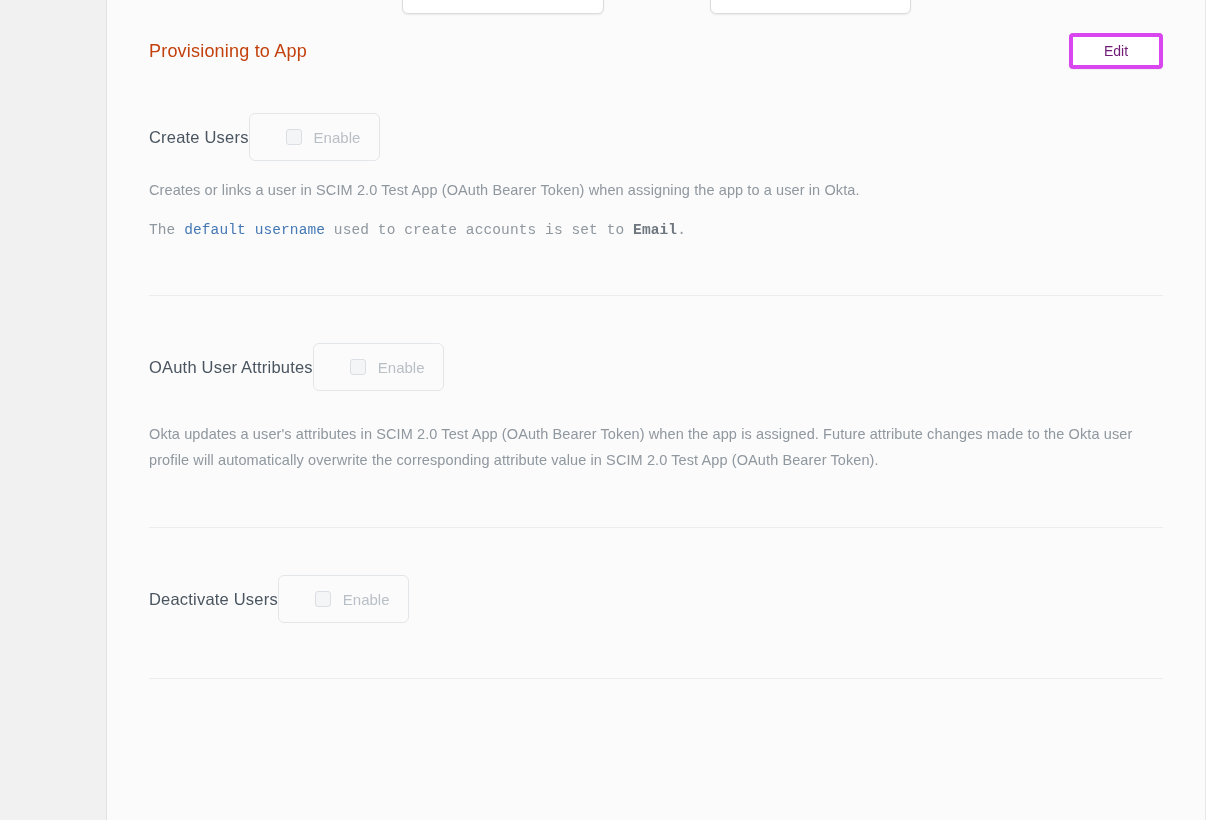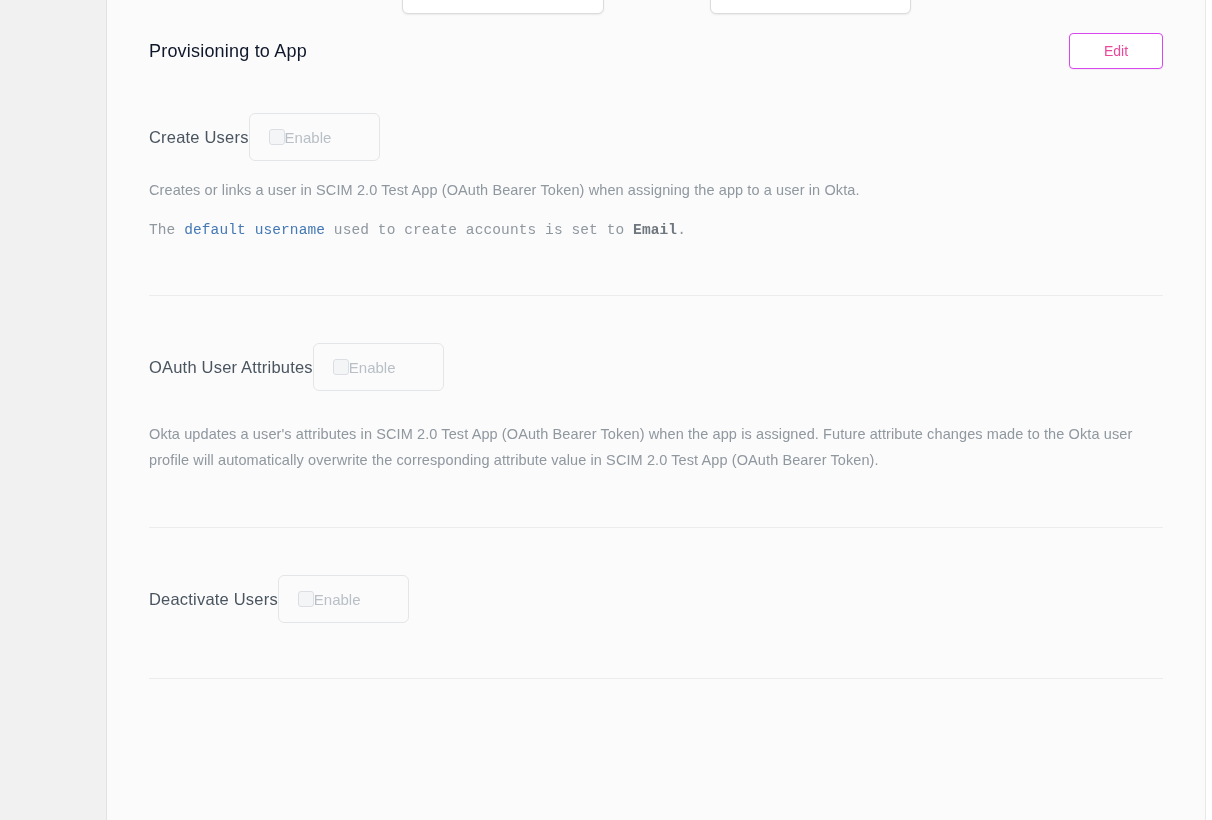--- a/index.html
+++ b/index.html
@@ -31,43 +31,43 @@
     box-shadow: 0 1px 2px rgba(0,0,0,0.07);
   }
   .cropped-box.b1 { left: 295px; width: 202px; }
   .cropped-box.b2 { left: 603px; width: 201px; }
 
   .header-row {
     margin-top: 33px; height: 36px;
     display: flex; align-items: center; justify-content: space-between;
   }
   .page-title {
-    font-size: 18px; font-weight: 400; color: #0f172a; letter-spacing: 0.2px;
+    font-size: 18px; font-weight: 400; color: #c2410c; letter-spacing: 0.2px;
   }
   .edit-btn {
     min-width: 94px; height: 36px;
-    background: #ffffff; border: 1px solid #d946ef; border-radius: 4px;
-    font-family: inherit; font-size: 14px; color: #ec4899;
+    background: #ffffff; border: 4px solid #d946ef; border-radius: 4px;
+    font-family: inherit; font-size: 14px; color: #701a75;
     box-shadow: 0 1px 1px rgba(0,0,0,0.05);
     cursor: pointer;
   }
 
   .section-row {
     display: flex; align-items: center; justify-content: flex-start;
   }
   .section-row.s1 { margin-top: 44px; }
   .section-row.s2 { margin-top: 47px; }
   .section-row.s3 { margin-top: 47px; }
   .section-title {
     font-size: 16.5px; font-weight: 400; color: #4a5560; letter-spacing: 0.2px;
   }
   .enable-box {
     width: 131px; height: 48px; flex: 0 0 131px;
     border: 1px solid #e3e6e9; border-radius: 6px;
-    display: flex; align-items: center; padding-left: 19px;
+    display: flex; align-items: center; gap: 12px; padding-left: 36px;
     background: transparent;
   }
   .checkbox {
     width: 16px; height: 16px; flex: 0 0 16px;
     background: #f4f5f7; border: 1px solid #dbdfe3; border-radius: 3px;
   }
   .enable-label { font-size: 15px; color: #b9bfc6; }
 
   .desc {
     font-size: 14.5px; line-height: 26px; color: #8f979f;

